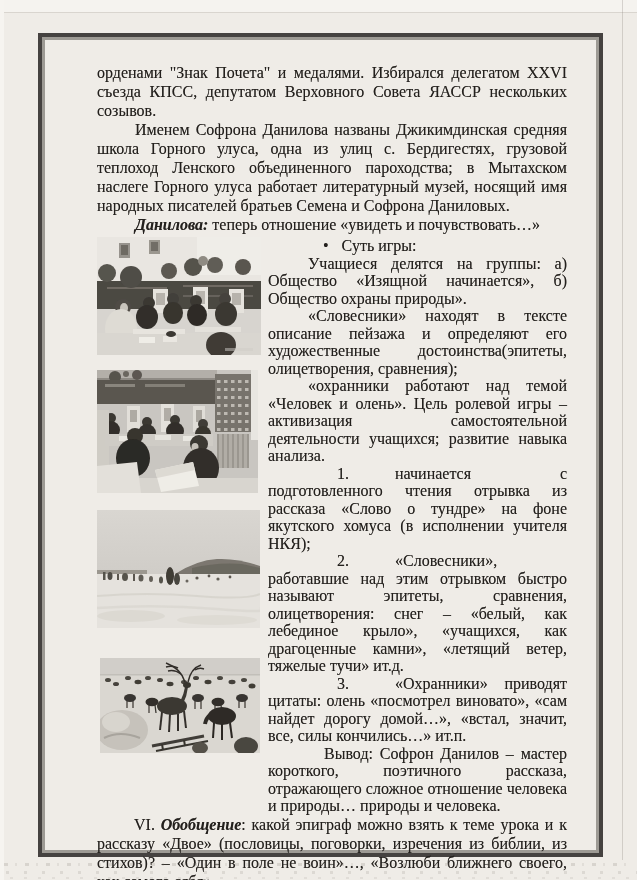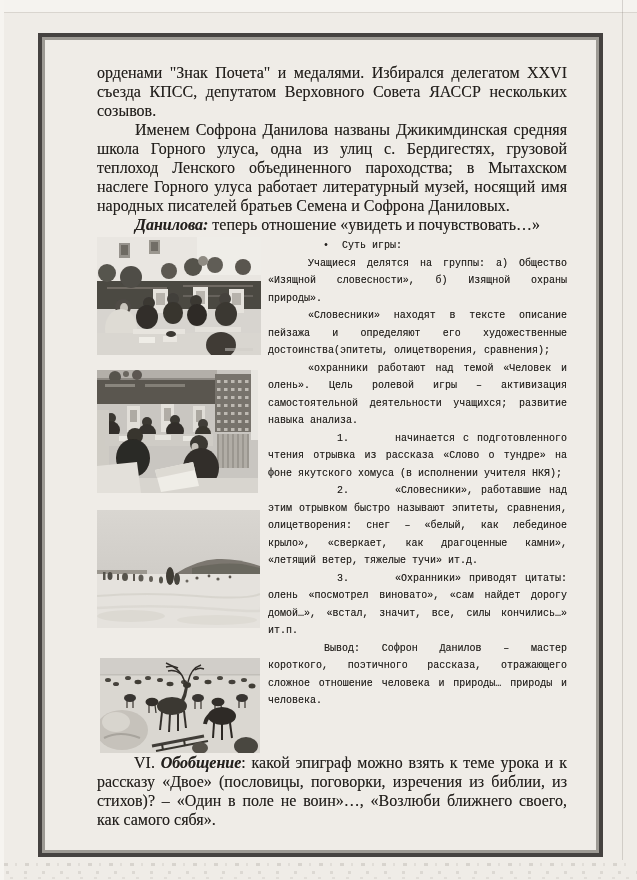--- a/index.html
+++ b/index.html
@@ -35,21 +35,21 @@
   .b{font-weight:normal;}
   .media{display:flex;margin-top:3px;}
   .pcol{flex:0 0 171px;width:171px;}
   figure{margin:0;}
   .ph svg{display:block;}
   .ph1{margin-bottom:15px;}
   .ph2{margin-bottom:17px;}
   .ph3{margin-bottom:30px;}
   .ph4{margin-left:3px;}
   .tcol{flex:1;}
-  .tcol p{font-size:10px;line-height:17.5px;font-family:Liberation Mono, monospace;}
+  .tcol p{font-size:16px;line-height:17.5px;}
   .bullet-line{text-align:left !important;padding-left:55px;}
   .bullet{display:inline-block;margin-right:13px;}
   .ind40{text-indent:40px;}
   .item{text-indent:69px;}
   .item .tab{display:inline-block;width:46px;}
   .mt{margin-top:9px;}
   .concl{text-indent:56px;}
   .vi{margin-top:2px;text-indent:37px;}
 </style>
 </head>
@@ -303,30 +303,30 @@
               <ellipse cx="100" cy="90" rx="8" ry="6" fill="#55514a"></ellipse>
             </g>
           </svg>
         </figure>
       </div>
 
       <div class="tcol">
 
         <p class="bullet-line"><span class="bullet">•</span><span>Суть игры:</span></p>
 
-        <p class="ind40">Учащиеся делятся на группы: а) Общество «Изящной словесности», б) Изящной охраны природы».</p>
+        <p class="ind40">Учащиеся делятся на группы: а) Общество «Изящной начинается», б) Общество охраны природы».</p>
 
         <p class="ind40">«Словесники» находят в тексте описание пейзажа и определяют его художественные достоинства(эпитеты, олицетворения, сравнения);</p>
 
         <p class="ind40">«охранники работают над темой «Человек и олень». Цель ролевой игры – активизация самостоятельной деятельности учащихся; развитие навыка анализа.</p>
 
 
         <p class="item"><span class="num">1.</span><span class="tab"></span><span>начинается с подготовленного чтения отрывка из рассказа «Слово о тундре» на фоне якутского хомуса (в исполнении учителя НКЯ);</span></p>
 
-        <p class="item mt"><span class="num">2.</span><span class="tab"></span><span>«Словесники», работавшие над этим отрывком быстро называют эпитеты, сравнения, олицетворения: снег – «белый, как лебединое крыло», «сверкает, как драгоценные камни», «летящий ветер, тяжелые тучи» ит.д.</span></p>
+        <p class="item mt"><span class="num">2.</span><span class="tab"></span><span>«Словесники», работавшие над этим отрывком быстро называют эпитеты, сравнения, олицетворения: снег – «белый, как лебединое крыло», «учащихся, как драгоценные камни», «летящий ветер, тяжелые тучи» ит.д.</span></p>
 
         <p class="item mt"><span class="num">3.</span><span class="tab"></span><span>«Охранники» приводят цитаты: олень «посмотрел виновато», «сам найдет дорогу домой…», «встал, значит, все, силы кончились…» ит.п.</span></p>
 
         <p class="concl">Вывод: Софрон Данилов – мастер короткого, поэтичного рассказа, отражающего сложное отношение человека и природы… природы и человека.</p>
 
       </div>
     </div>
 
     <p class="vi"><span class="b">VI</span><span>. </span><span class="bi">Обобщение</span><span>: какой эпиграф можно взять к теме урока и к рассказу «Двое» (пословицы, поговорки, изречения из библии, из стихов)? – «Один в поле не воин»…, «Возлюби ближнего своего, как самого сябя».</span></p>
 

